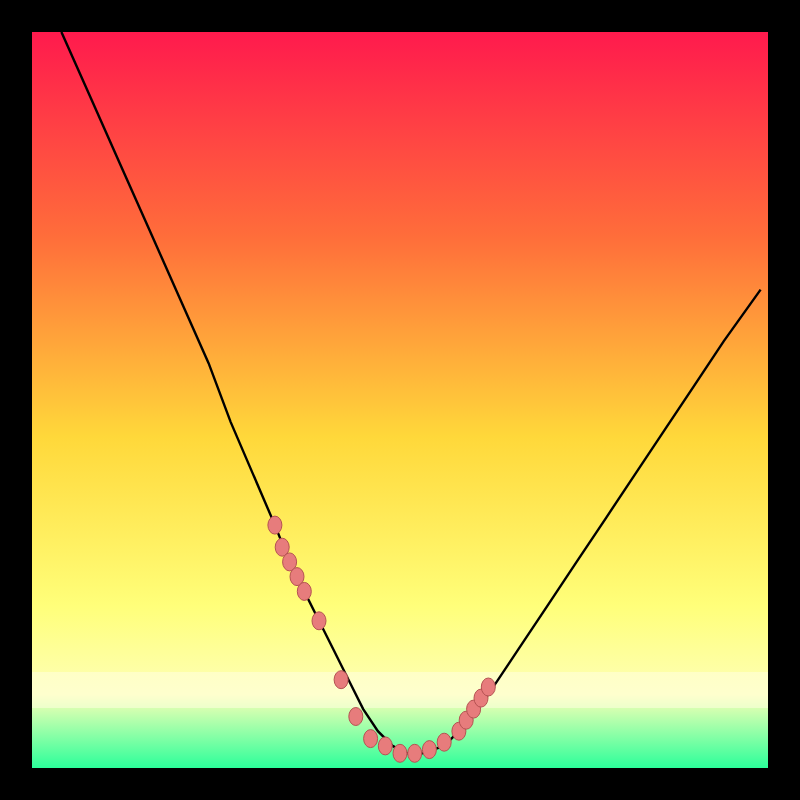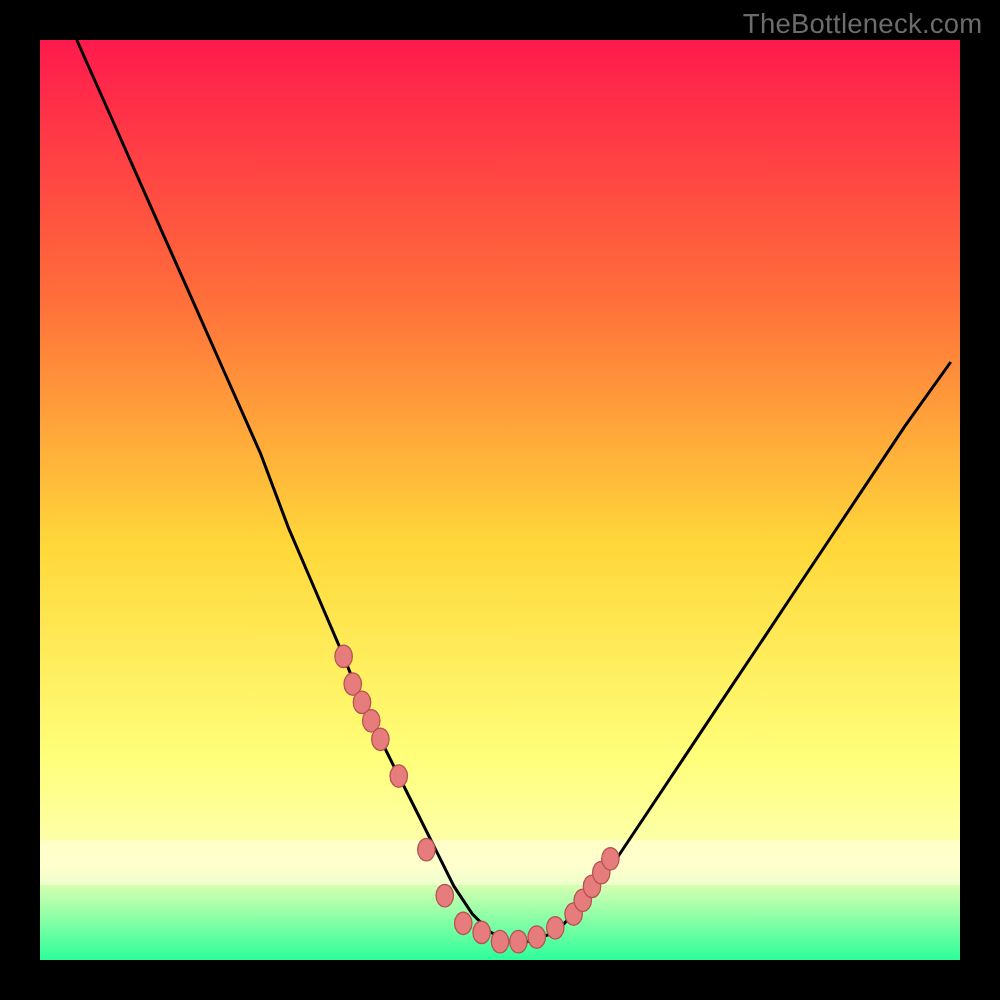--- a/index.html
+++ b/index.html
@@ -37,21 +37,20 @@
     letter-spacing: 0.2px;
     z-index: 50;
   }
   svg { display: block; }
 </style>
 </head>
 <body>
 
 <div class="frame">
 
-  <div class="watermark">TheBottleneck.com</div>
 
   <div class="plot">
     <svg id="chart-svg" width="736" height="736" viewBox="0 0 736 736">
       <defs>
         <linearGradient id="bg-grad" x1="0" y1="0" x2="0" y2="1">
           <stop id="g0" offset="0%" stop-color="#ff1a4d"></stop>
           <stop id="g1" offset="28%" stop-color="#ff6e3a"></stop>
           <stop id="g2" offset="55%" stop-color="#ffd83a"></stop>
           <stop id="g3" offset="78%" stop-color="#ffff7a"></stop>
           <stop id="g4" offset="90%" stop-color="#fdffb6"></stop>

